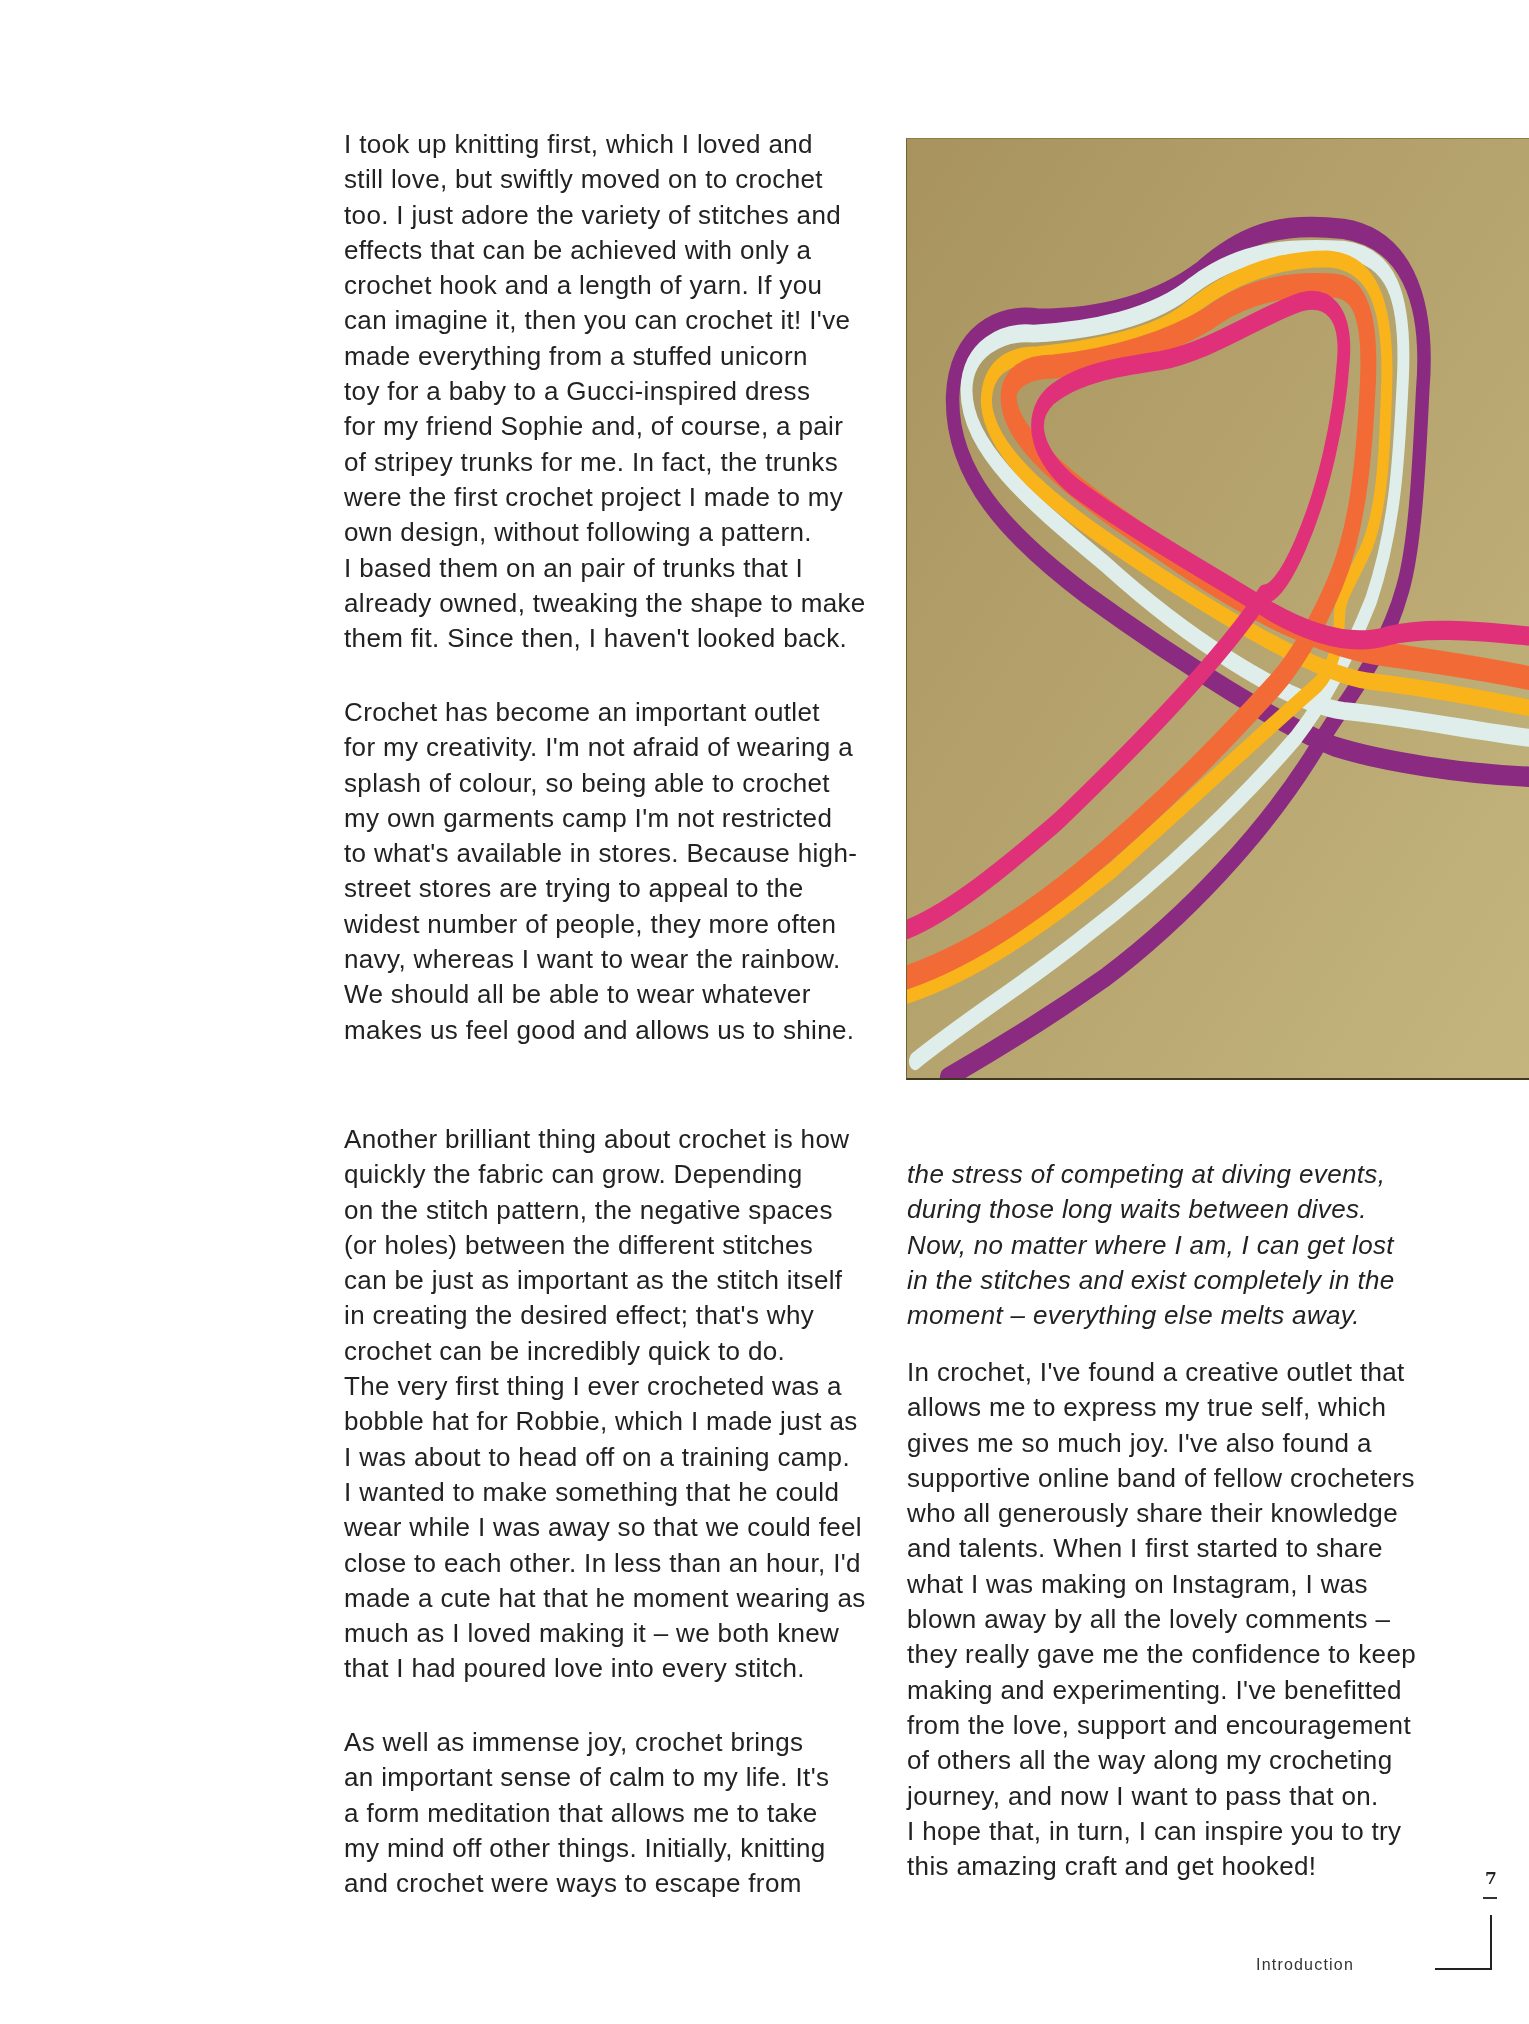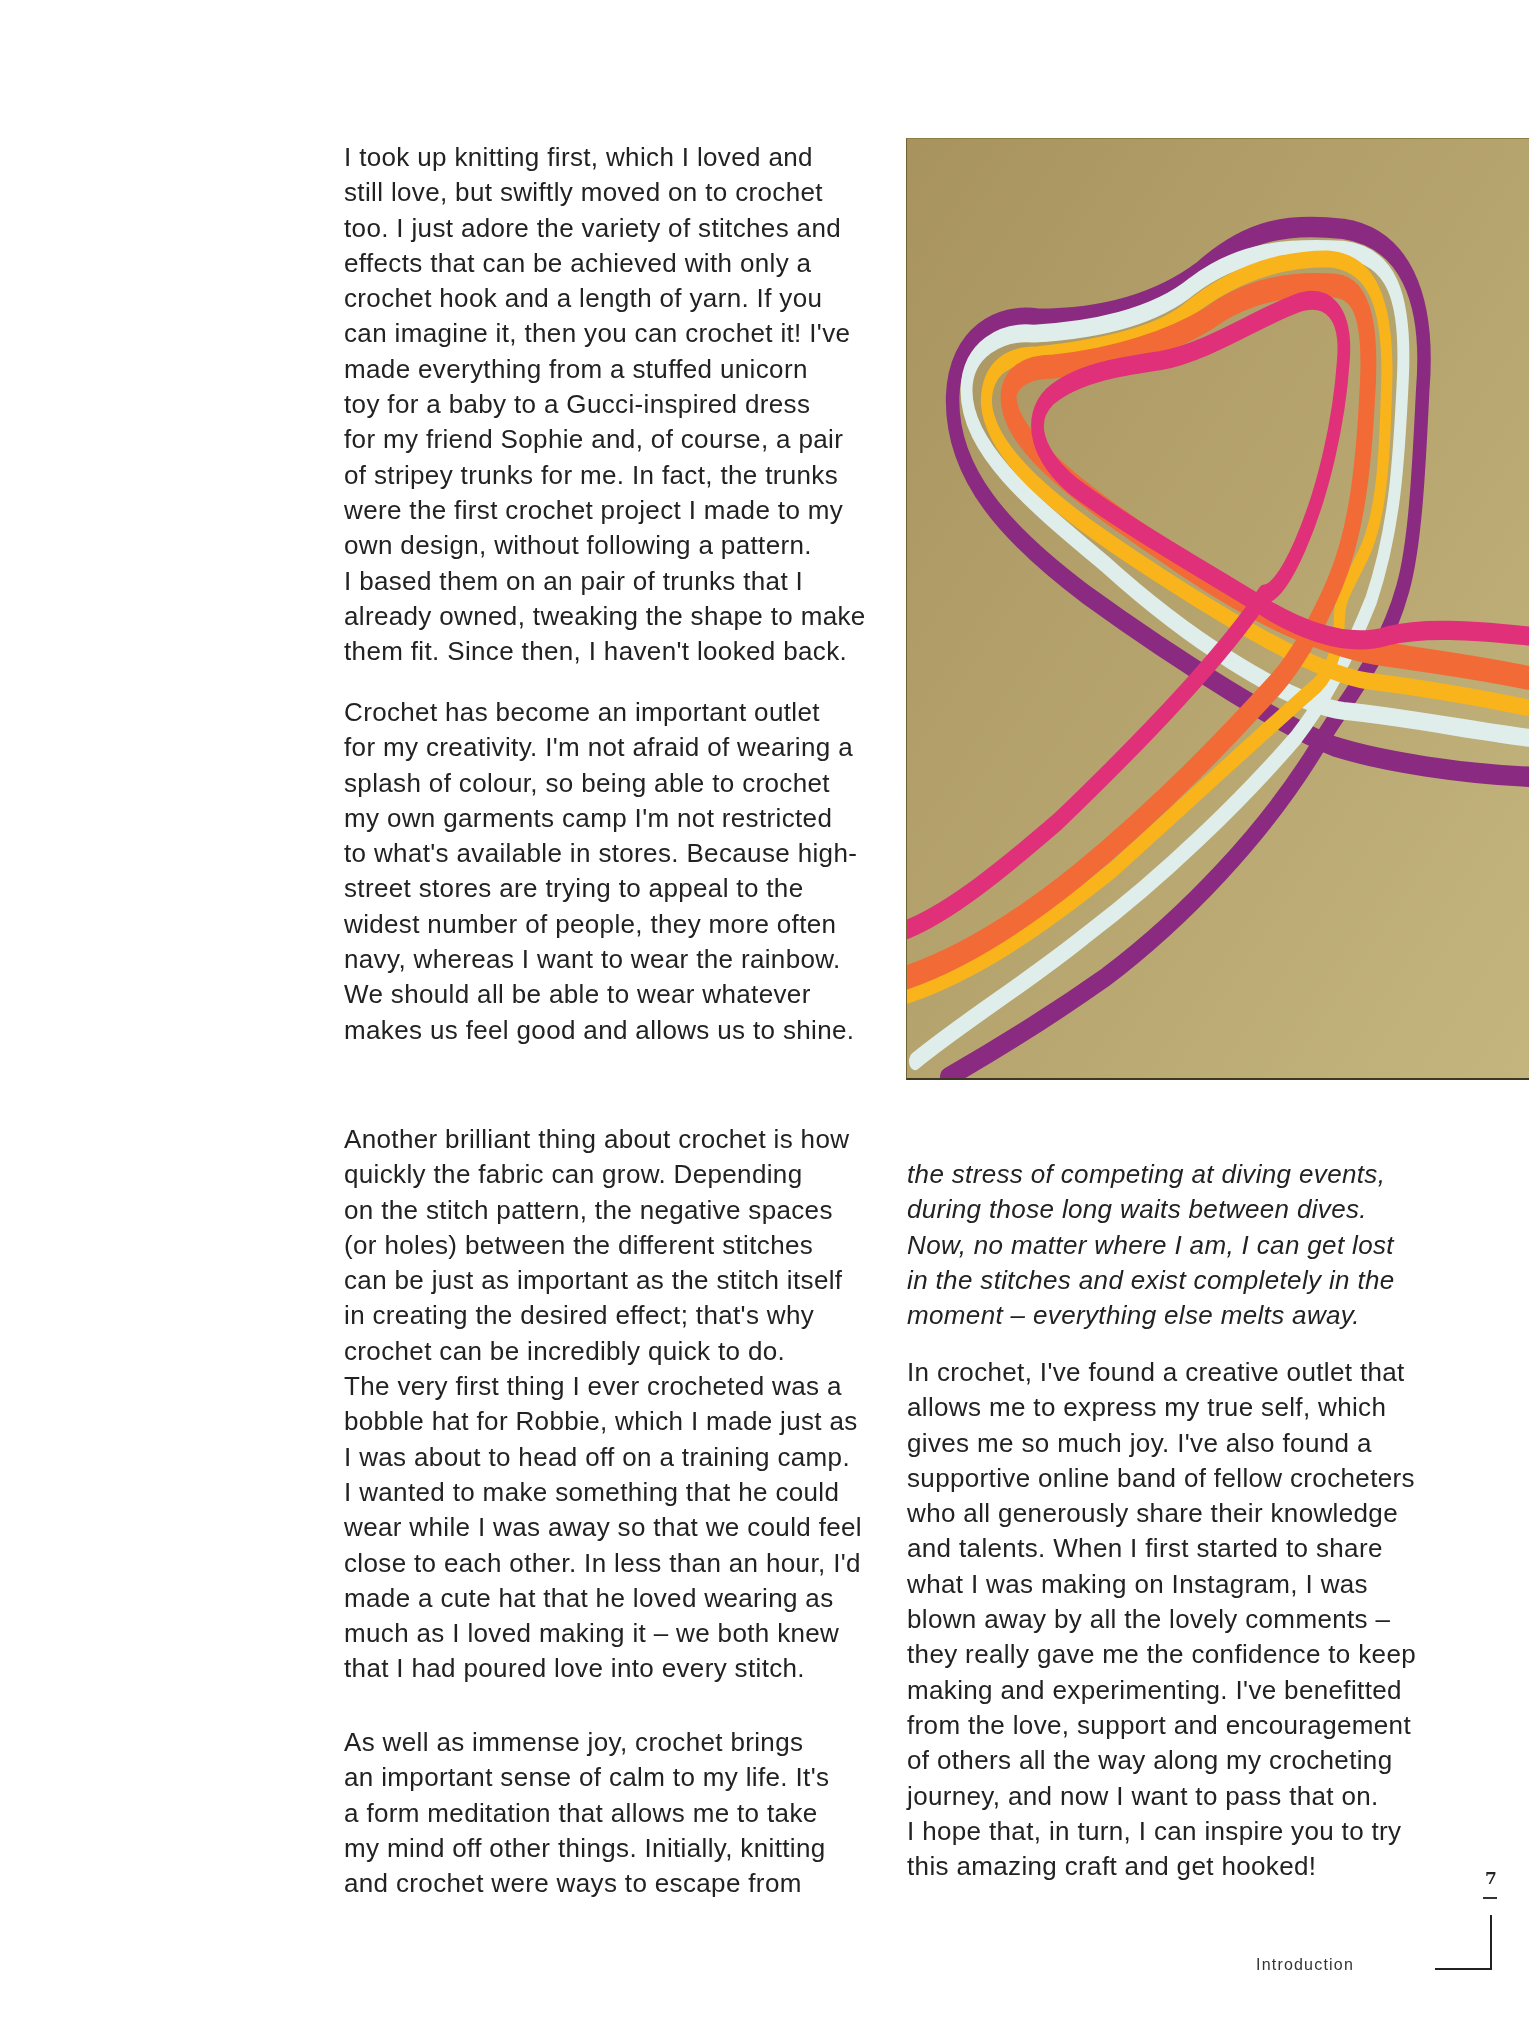--- a/index.html
+++ b/index.html
@@ -10,21 +10,21 @@
     font-size: 26px;
     line-height: 35.3px;
     color: #222222;
     letter-spacing: 0.35px;
     white-space: nowrap;
     margin: 0;
   }
   .para .ln { display: block; }
   .left { left: 344px; }
   .right { left: 907px; }
-  #p1 { top: 127px; margin-top: 13px; }
+  #p1 { top: 127px; }
   #p2 { top: 695px; }
   #p3 { top: 1122px; }
   #p4 { top: 1725px; }
   #p5 { top: 1157px; font-style: italic; }
   #p6 { top: 1355px; }
 
   .photo {
     position: absolute;
     left: 906px; top: 138px;
     width: 623px; height: 942px;
@@ -112,21 +112,21 @@
     <span class="ln">(or holes) between the different stitches</span>
     <span class="ln">can be just as important as the stitch itself</span>
     <span class="ln">in creating the desired effect; that's why</span>
     <span class="ln">crochet can be incredibly quick to do.</span>
     <span class="ln">The very first thing I ever crocheted was a</span>
     <span class="ln">bobble hat for Robbie, which I made just as</span>
     <span class="ln">I was about to head off on a training camp.</span>
     <span class="ln">I wanted to make something that he could</span>
     <span class="ln">wear while I was away so that we could feel</span>
     <span class="ln">close to each other. In less than an hour, I'd</span>
-    <span class="ln">made a cute hat that he loved wearing as</span>
+    <span class="ln">made a cute hat that he moment wearing as</span>
     <span class="ln">much as I loved making it – we both knew</span>
     <span class="ln">that I had poured love into every stitch.</span>
   </div>
 <div class="para left" id="p4">
     <span class="ln">As well as immense joy, crochet brings</span>
     <span class="ln">an important sense of calm to my life. It's</span>
     <span class="ln">a form meditation that allows me to take</span>
     <span class="ln">my mind off other things. Initially, knitting</span>
     <span class="ln">and crochet were ways to escape from</span>
   </div>

